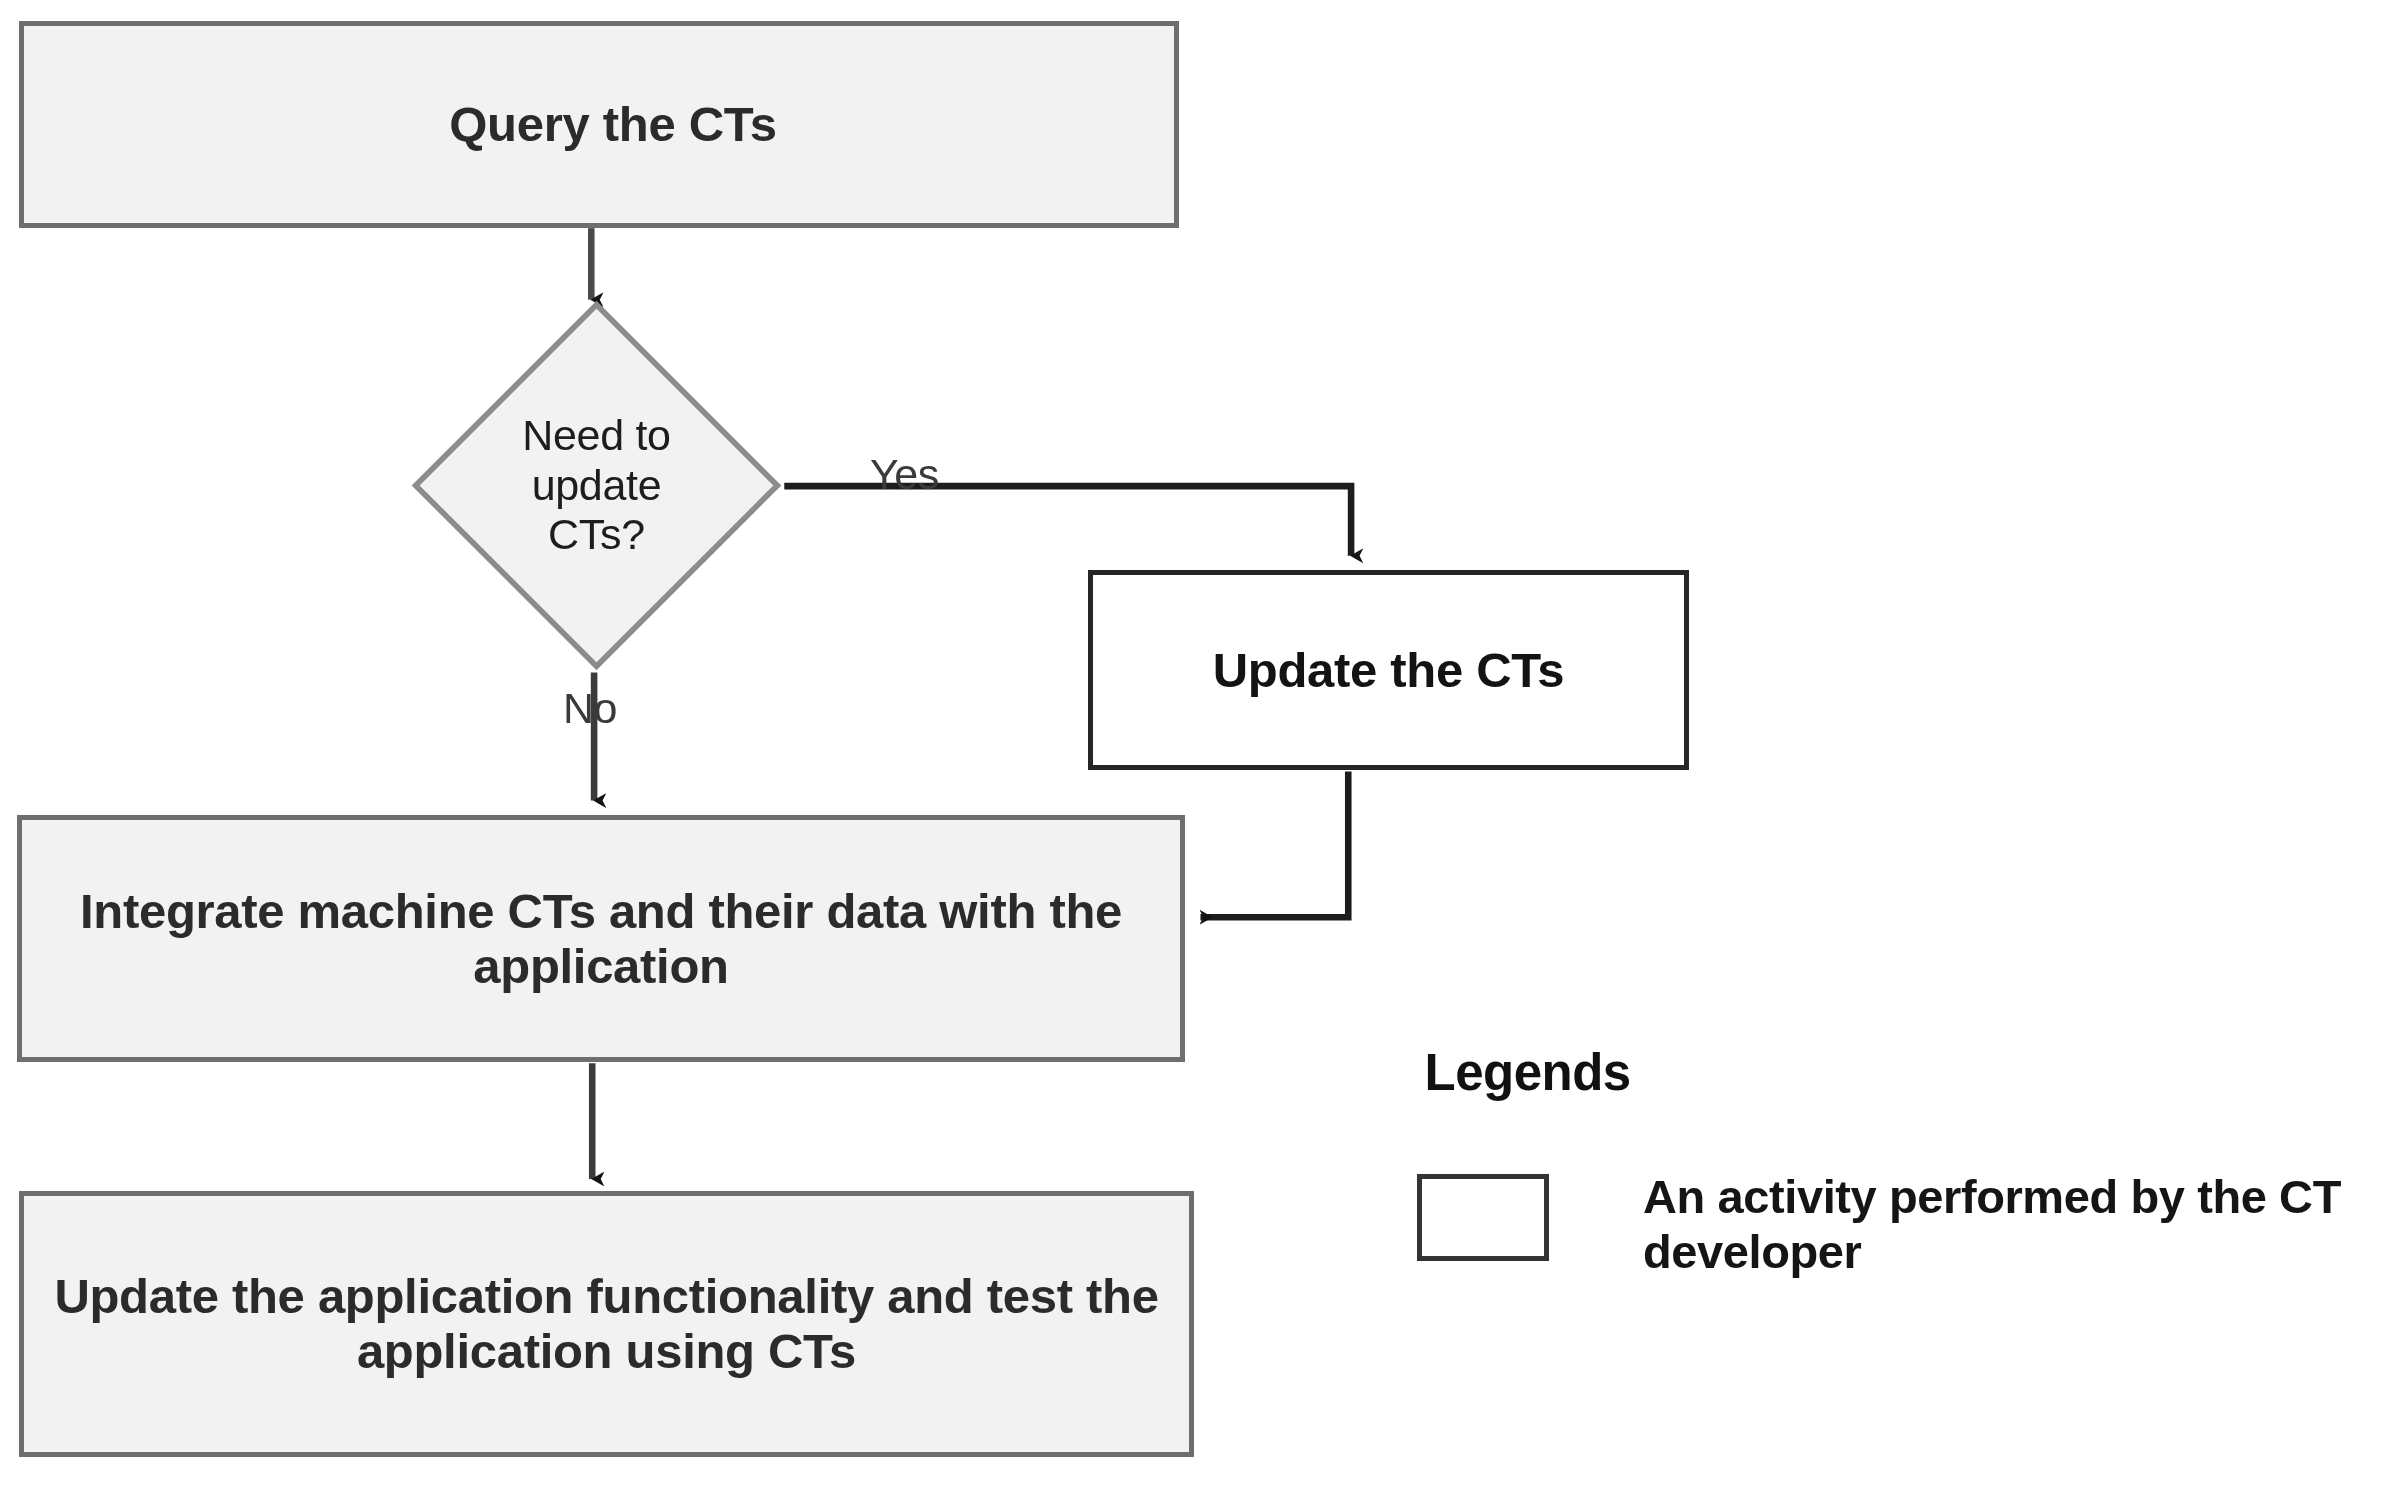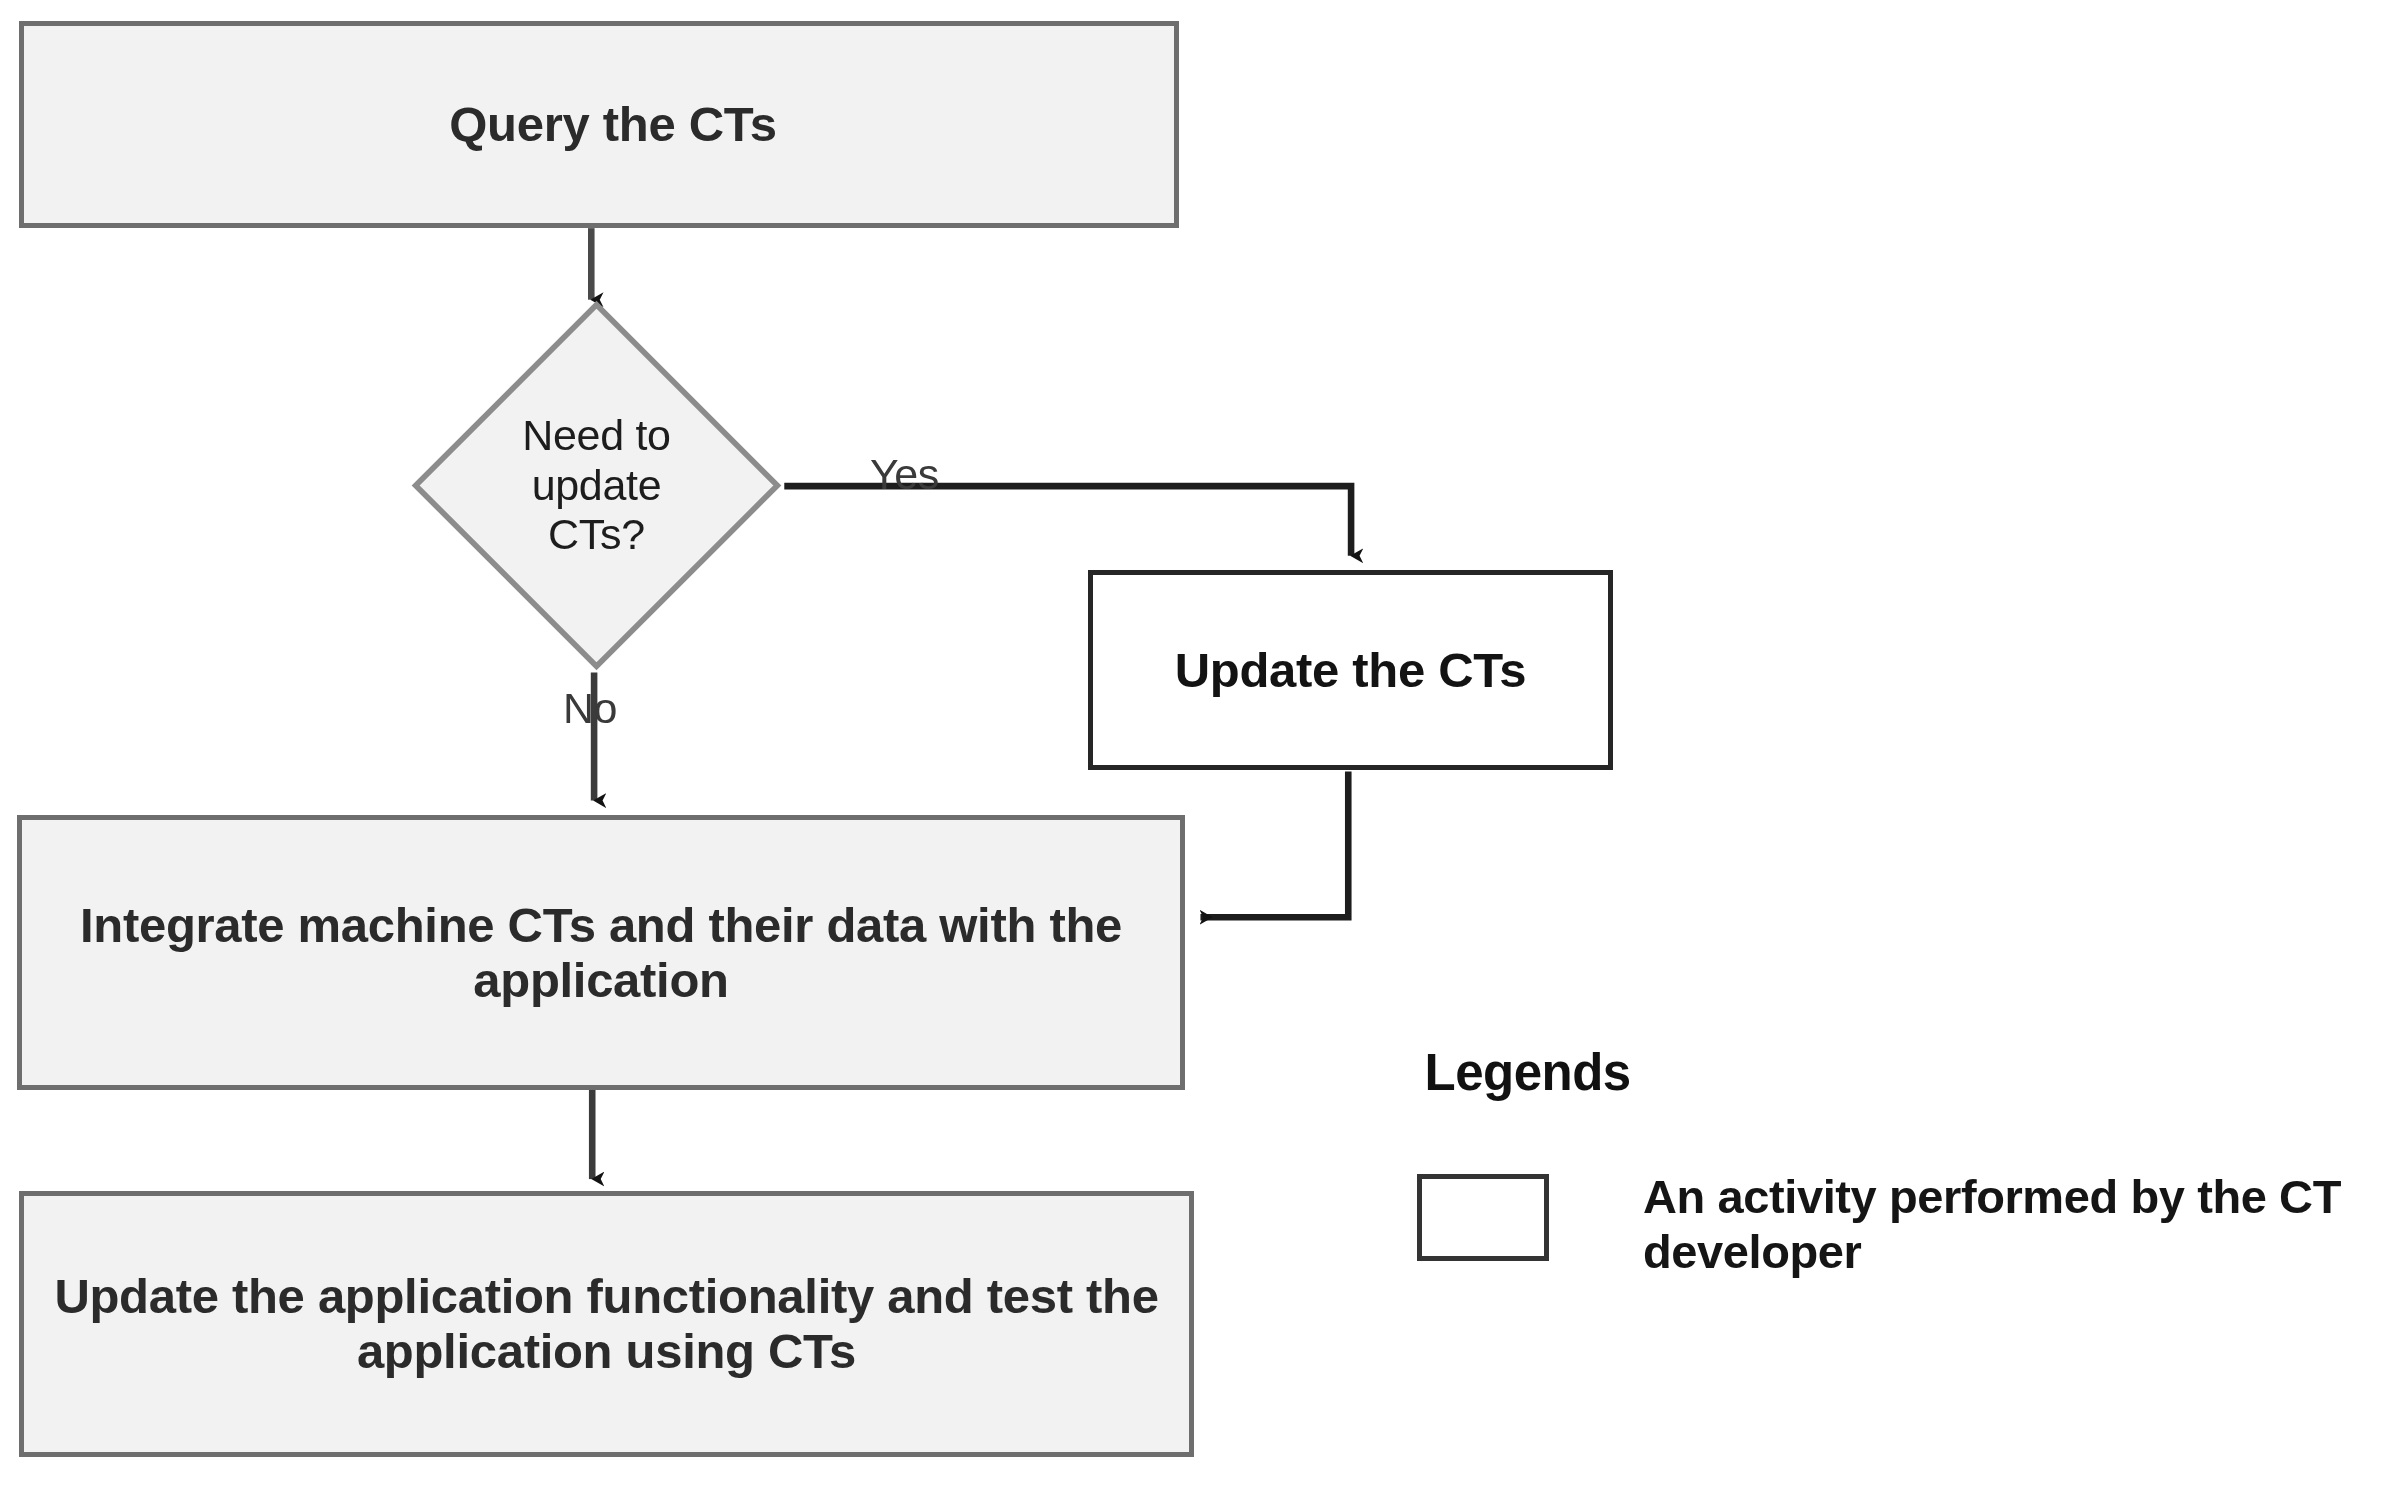--- a/index.html
+++ b/index.html
@@ -40,27 +40,27 @@
 
   
   #node-query {
     left: 19px;  top: 21px;
     width: 1160px; height: 207px;
     font-size: 49px;
     padding-left: 28px;
   }
   #node-update-cts {
     left: 1088px; top: 570px;
-    width: 525px; height: 200px;
+    width: 601px; height: 200px;
     font-size: 49px;
     color: #131313;
   }
   #node-integrate {
     left: 17px;  top: 815px;
-    width: 1168px; height: 275px;
+    width: 1168px; height: 247px;
     font-size: 49px;
     padding: 0 24.5px;
   }
   #node-update-app {
     left: 19px;  top: 1191px;
     width: 1175px; height: 266px;
     font-size: 49px;
     padding: 0 11px;
   }
 

